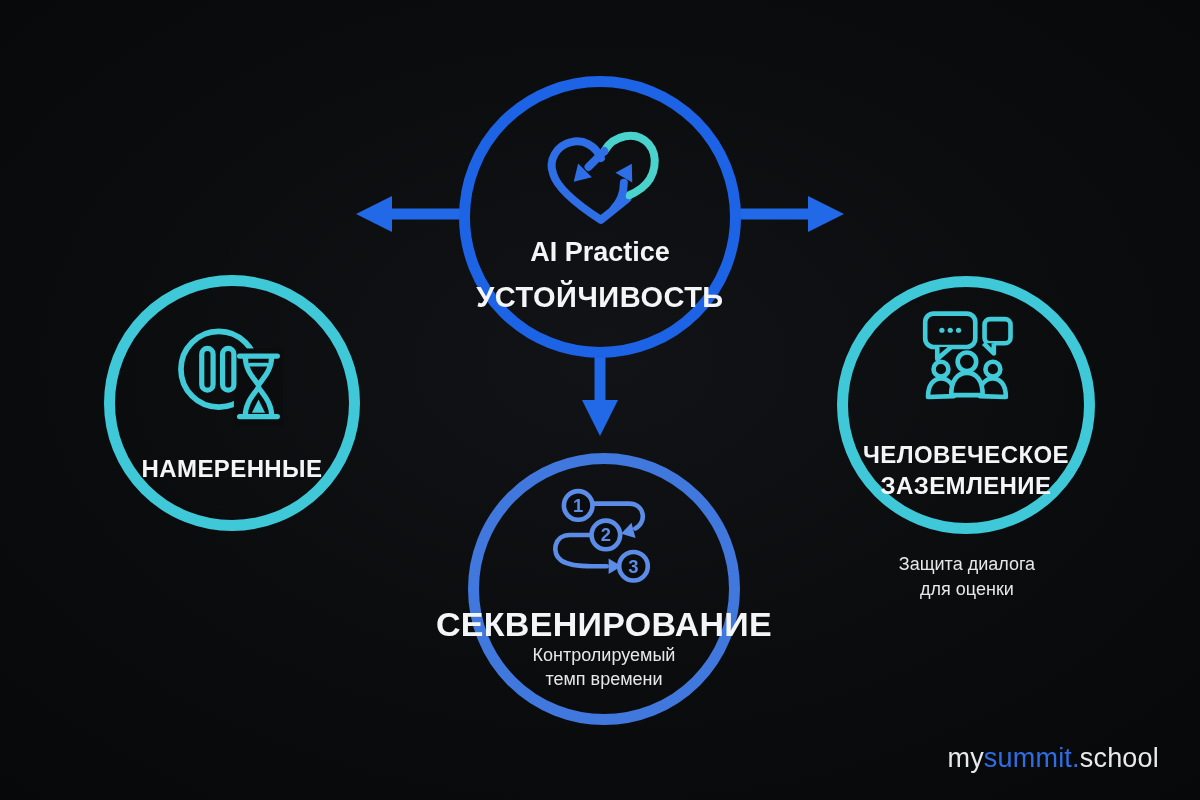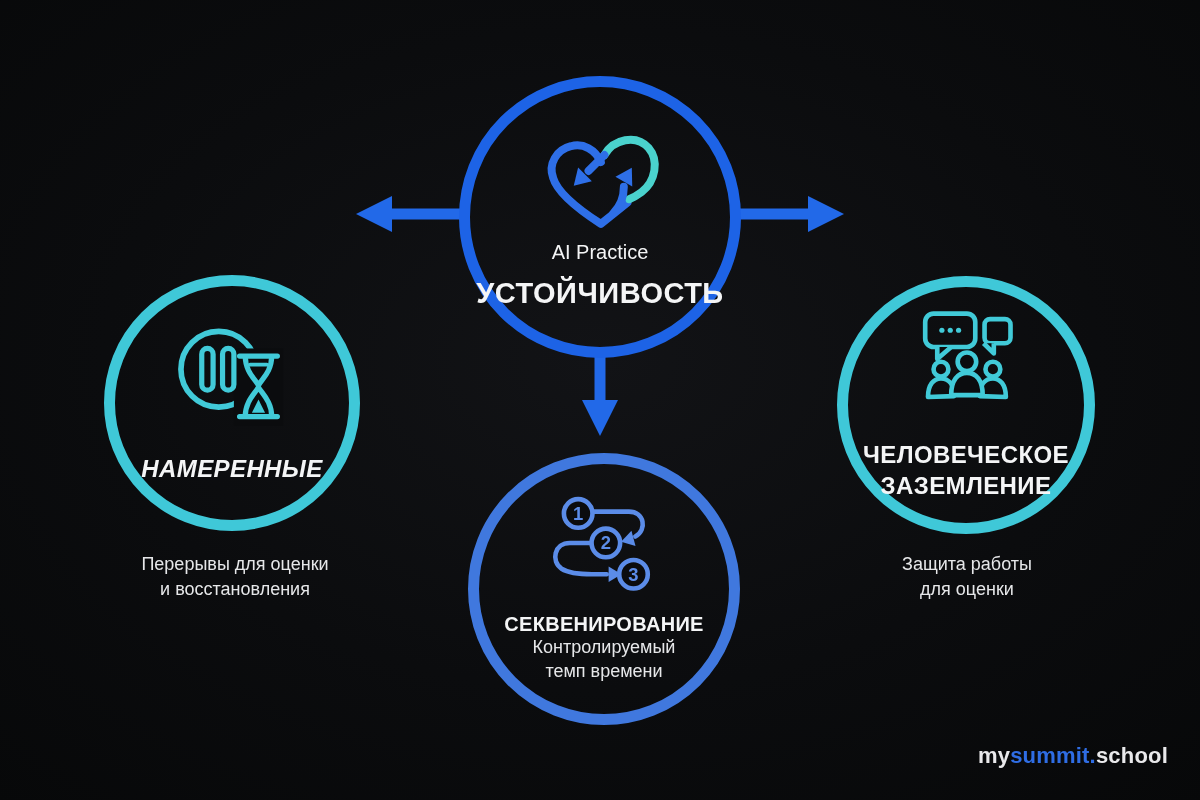--- a/index.html
+++ b/index.html
@@ -12,34 +12,34 @@
   .circle{
     position:absolute;border-radius:50%;box-sizing:border-box;
     display:flex;flex-direction:column;align-items:center;justify-content:center;
     text-align:center;
   }
   .circle-center{left:459px;top:76px;width:282px;height:282px;border:11px solid #1d63e6;}
   .circle-left{left:104px;top:275px;width:256px;height:256px;border:11px solid #3fc8d8;}
   .circle-right{left:837px;top:276px;width:258px;height:258px;border:11px solid #3fc8d8;}
   .circle-bottom{left:468px;top:453px;width:272px;height:272px;border:11px solid #4078de;}
   .node-title{font-weight:700;font-size:24px;line-height:1.28;letter-spacing:.4px;color:#f4f5f6;}
-  .center-label-en{font-weight:400;font-size:20px;margin-top:10px;color:#f4f5f6;text-align:center;}
+  .center-label-en{font-weight:700;font-size:27px;margin-top:10px;color:#f4f5f6;text-align:center;}
   .center-label-ru{font-weight:700;font-size:29px;margin-top:13px;letter-spacing:.5px;color:#f4f5f6;}
-  .bottom-title{font-weight:700;font-size:20px;margin-top:12px;letter-spacing:.3px;color:#f4f5f6;}
+  .bottom-title{font-weight:700;font-size:34px;margin-top:12px;letter-spacing:.3px;color:#f4f5f6;}
   .bottom-caption{font-size:18px;line-height:1.32;color:#e6e7e9;}
   .side-caption{
     position:absolute;width:300px;text-align:center;
     font-size:18px;line-height:1.38;color:#e6e7e9;
   }
   .caption-left{left:85px;top:552px;}
   .caption-right{left:817px;top:552px;}
   .arrow{position:absolute;}
   .watermark{
-    position:absolute;right:32px;top:743px;
-    font-size:22px;font-weight:700;letter-spacing:.2px;white-space:nowrap;
+    position:absolute;right:41px;top:743px;
+    font-size:27px;font-weight:400;letter-spacing:.2px;white-space:nowrap;
   }
   .wm-light{color:#e9e9eb;}
   .wm-blue{color:#2f6de4;}
   .icon-block{line-height:0;}
 </style>
 </head>
 <body>
 
 <div class="canvas">
 
@@ -80,21 +80,21 @@
         <rect x="62" y="28" width="52" height="82" fill="#0b0c0e"></rect>
         <rect x="28" y="28" width="12" height="44" rx="6" stroke="#41cad8" stroke-width="5.5" fill="none"></rect>
         <rect x="50" y="28" width="12" height="44" rx="6" stroke="#41cad8" stroke-width="5.5" fill="none"></rect>
         <path d="M68 36 H108 M68 100 H108" stroke="#41cad8" stroke-width="5.5" fill="none" stroke-linecap="round"></path>
         <path d="M74 36 C74 52 84 60 88 67 C92 60 102 52 102 36" stroke="#41cad8" stroke-width="5.5" fill="none" stroke-linejoin="round"></path>
         <path d="M74 100 C74 84 84 76 88 69 C92 76 102 84 102 100" stroke="#41cad8" stroke-width="5.5" fill="none" stroke-linejoin="round"></path>
         <path d="M79 45 H97" stroke="#41cad8" stroke-width="4" stroke-linecap="round"></path>
         <polygon points="81,96 88,82 95,96" fill="#41cad8"></polygon>
       </svg>
     </div>
-    <div class="node-title" style="margin-top:28px;font-style:italic;">
+    <div class="node-title" style="margin-top:28px;">
       <div>НАМЕРЕННЫЕ</div>
     </div>
   </div>
 
   <div class="circle circle-right">
     <div class="icon-block">
       <svg width="114" height="102" viewBox="0 0 120 110">
         <rect x="16" y="6" width="54" height="36" rx="9" stroke="#41cad8" stroke-width="5" fill="none"></rect>
         <path d="M29 42 V55 L44 42" stroke="#41cad8" stroke-width="5" fill="#0b0c0e" stroke-linejoin="round"></path>
         <circle cx="34" cy="24" r="2.8" fill="#41cad8"></circle>
@@ -131,27 +131,23 @@
         <text x="97" y="93" text-anchor="middle" font-size="20" font-weight="700" fill="#5b8ce8">3</text>
       </svg>
     </div>
     <div class="bottom-title">СЕКВЕНИРОВАНИЕ</div>
     <div class="bottom-caption">
       <div>Контролируемый</div>
       <div>темп времени</div>
     </div>
   </div>
 
-  <div class="side-caption caption-left">
-    <div>Перерывы для оценки</div>
-    <div>и восстановления</div>
-  </div>
 
   <div class="side-caption caption-right">
-    <div>Защита работы</div>
+    <div>Защита диалога</div>
     <div>для оценки</div>
   </div>
 
   <div class="watermark">
     <span class="wm-light">my</span><span class="wm-blue">summit</span><span class="wm-blue">.</span><span class="wm-light">school</span>
   </div>
 
 </div>
 
 </body></html>

